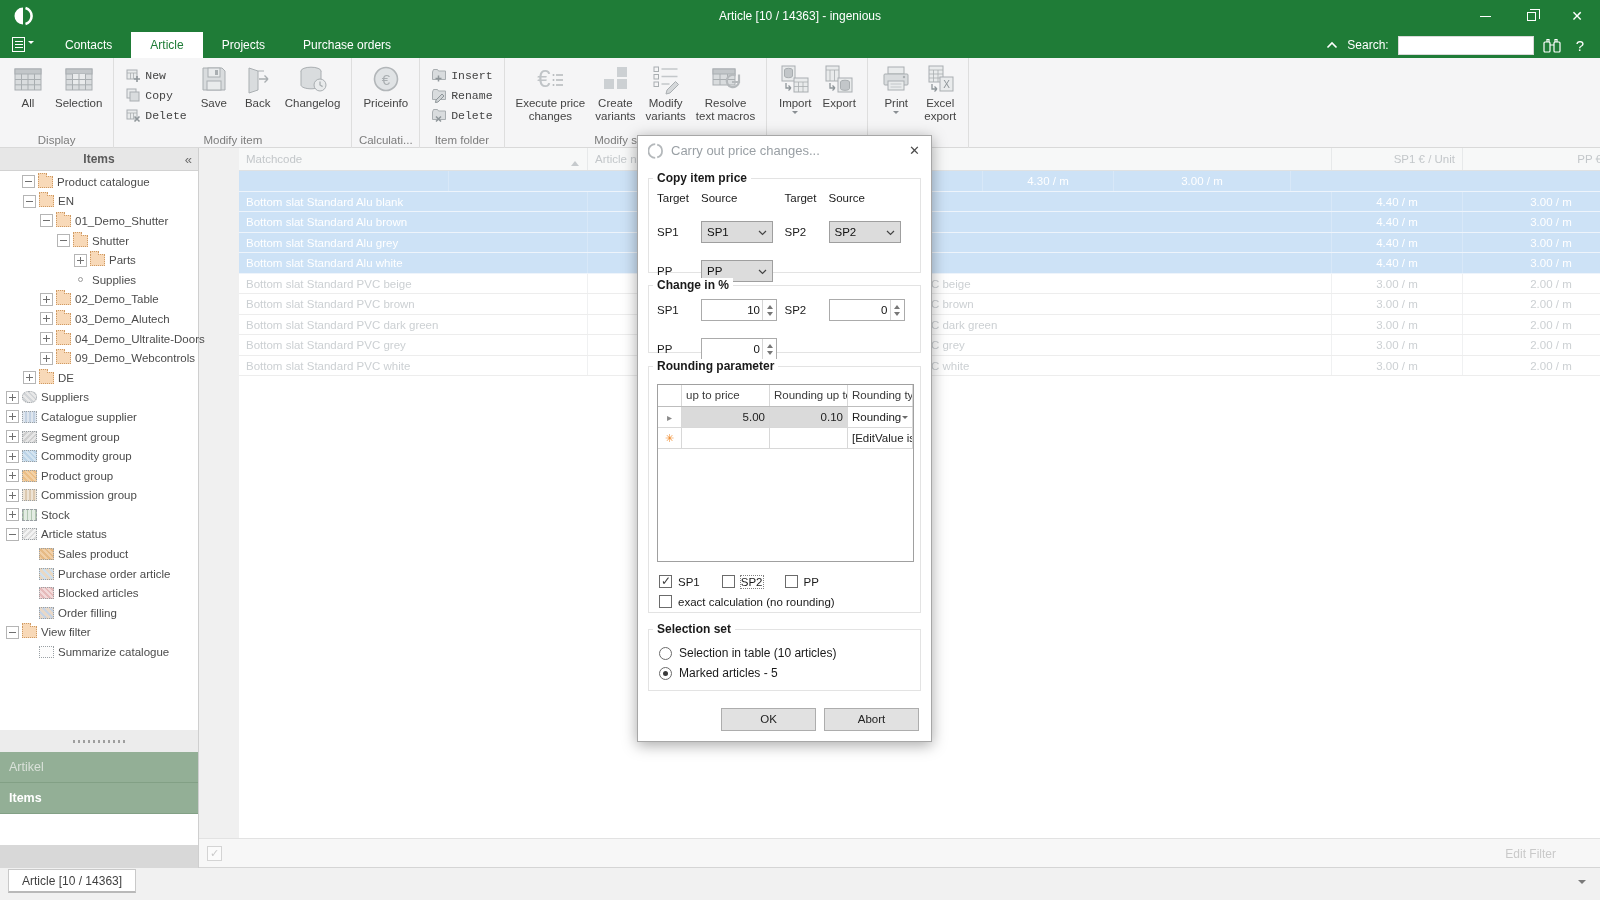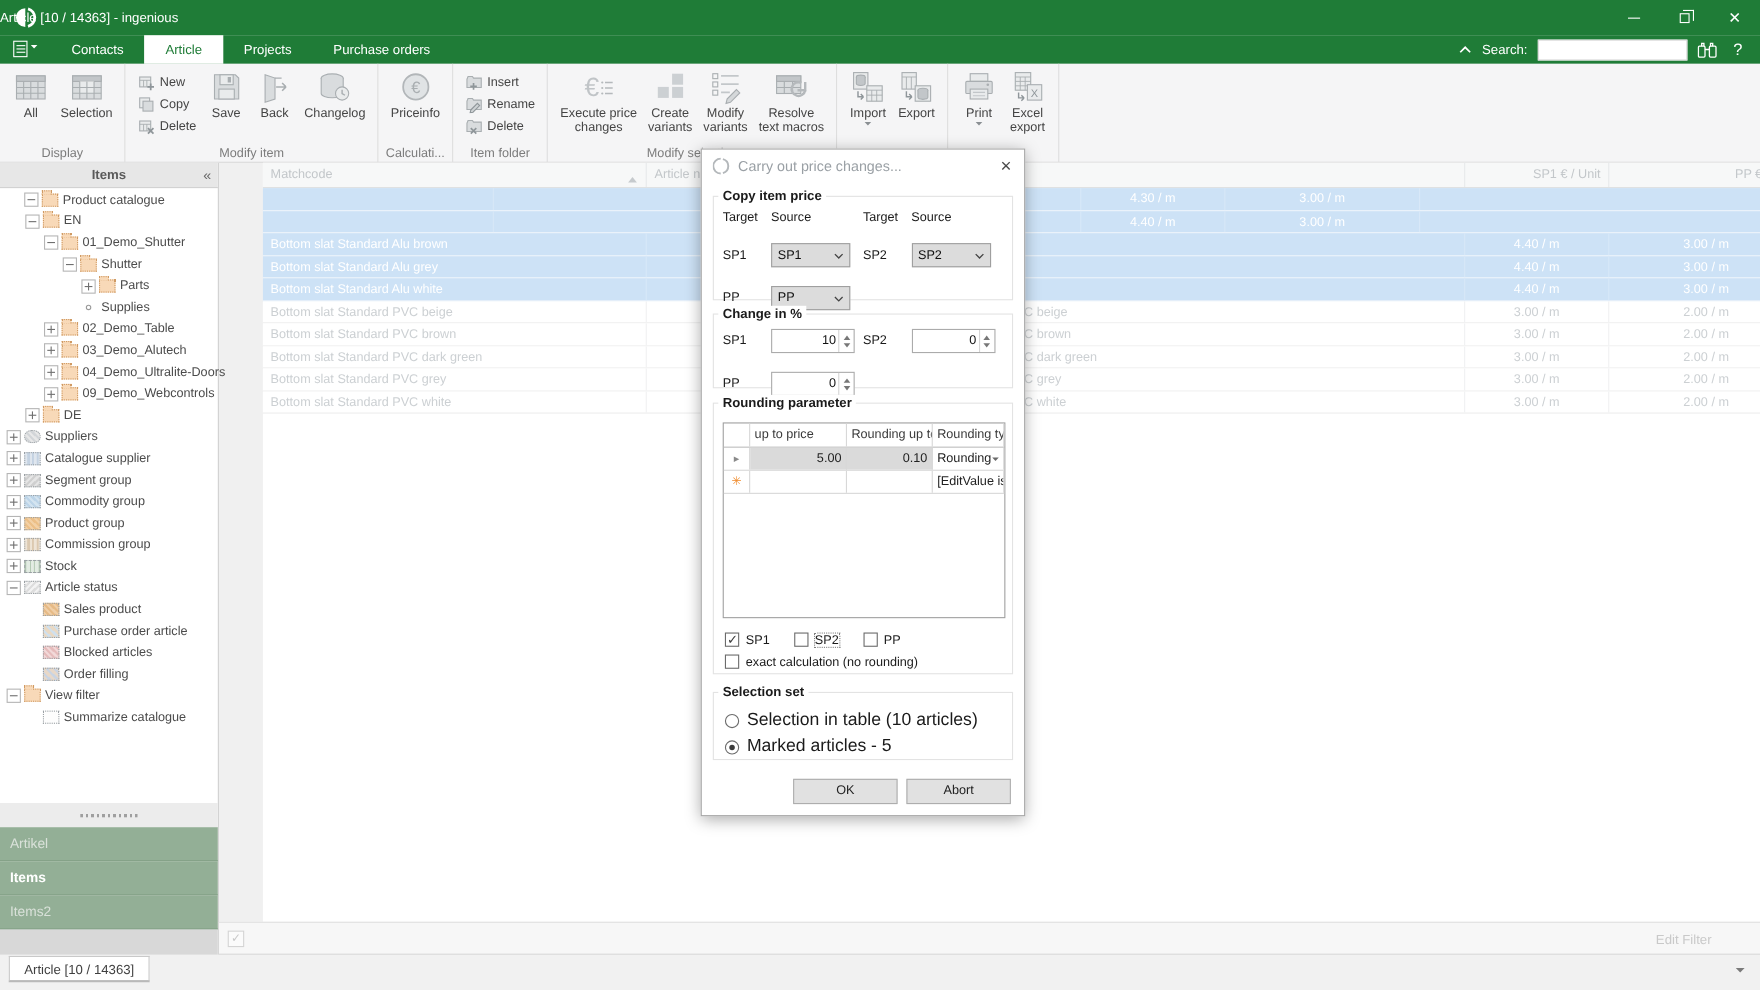--- a/index.html
+++ b/index.html
@@ -3,21 +3,21 @@
 <meta charset="utf-8">
 <style>
   * { box-sizing: border-box; margin: 0; padding: 0; }
   html,body { width:1600px; height:900px; overflow:hidden; background:#f0f0f0;
     font-family:"Liberation Sans", sans-serif; font-size:12px; color:#444; }
 
   
   #titlebar { position:absolute; left:0; top:0; width:1600px; height:32px; background:#1f7c37; }
   #app-logo { position:absolute; left:14px; top:6px; width:20px; height:20px; }
   #win-title { position:absolute; left:0; right:0; top:0; height:32px; line-height:32px;
-    text-align:left; color:#fff; font-size:12px; }
+    text-align:center; color:#fff; font-size:12px; }
   .winbtn { position:absolute; top:0; width:46px; height:32px; display:flex; align-items:center;
     justify-content:center; color:#fff; }
   #btn-min { right:92px; } #btn-max { right:46px; } #btn-close { right:0; }
   #btn-min .bar { width:11px; height:1px; background:#fff; }
   #btn-max .sq { width:9px; height:9px; border:1px solid #fff; position:relative; }
   #btn-max .sq::before { content:""; position:absolute; left:2px; top:-4px; width:9px; height:9px;
     border:1px solid #fff; border-left:none; border-bottom:none; }
   #btn-close { font-size:14px; }
 
   
@@ -41,21 +41,21 @@
   
   #ribbon { position:absolute; left:0; top:58px; width:1600px; height:90px; background:#f5f5f6;
     border-bottom:1px solid #d9d9d9; }
   #ribbon-groups { display:flex; height:90px; }
   .rgroup { position:relative; border-right:1px solid #dedede; padding:3px 6px 18px 6px; }
   .rbtns { display:flex; align-items:flex-start; height:68px; }
   .rlarge { display:flex; flex-direction:column; align-items:center; padding:2px 5px; min-width:44px; }
   .rlarge .ricon { width:32px; height:32px; }
   .rlargelab { margin-top:2px; font-size:11.5px; color:#444; text-align:center; white-space:pre-line; line-height:13px; }
   .rdd { margin-top:1px; border:3.5px solid transparent; border-top-color:#8a8f93; height:0; }
-  .rsmallcol { display:flex; flex-direction:column; justify-content:flex-start; padding-top:4px; }
+  .rsmallcol { display:flex; flex-direction:column; justify-content:flex-start; padding-top:4px;font-family:Liberation Mono, monospace; }
   .rsmall { display:flex; align-items:center; gap:4px; height:20px; padding:0 5px; font-size:11.5px; color:#444; }
   .rsmall .ricon { width:16px; height:16px; }
   .rglabel { position:absolute; left:0; right:0; bottom:2px; text-align:center; font-size:11.5px; color:#7c7c7c; }
   .ricon svg { width:100%; height:100%; display:block; }
 
   
   #sidebar { position:absolute; left:0; top:148px; width:199px; bottom:32px; background:#fff;
     border-right:1px solid #cfcfcf; }
   #sidebar-header { height:23px; background:#e7e7e7; border-bottom:1px solid #d2d2d2; position:relative; }
   #sidebar-title { text-align:center; line-height:23px; font-weight:bold; color:#5a5a5a; font-size:12px; }
@@ -165,21 +165,21 @@
   .rg-cell.marker { text-align:center; padding:0; }
   .rg-type { position:relative; }
   .rg-type .ddm { position:absolute; right:4px; top:9px; border:3.5px solid transparent; border-top-color:#6a6a6a; }
   #round-checks { position:absolute; left:10px; top:208px; display:flex; gap:22px; }
   .chk { display:flex; align-items:center; gap:6px; font-size:11.5px; color:#1a1a1a; }
   .chkbox { width:13px; height:13px; border:1px solid #6b6b6b; background:#fff; position:relative; }
   .chkbox.checked::after { content:"\2713"; position:absolute; left:1px; top:-2px; font-size:12px; color:#3d3d3d; }
   .chk.focused .chklabel { outline:1px dotted #808080; }
   #exact-row { position:absolute; left:10px; top:228px; }
   .radio-rows { padding:16px 0 0 10px; display:flex; flex-direction:column; gap:6px; }
-  .radio { display:flex; align-items:center; gap:7px; font-size:16px; color:#1a1a1a; }
+  .radio { display:flex; align-items:center; gap:7px; font-size:12px; color:#1a1a1a; }
   .rbox { width:13px; height:13px; min-width:13px; border:1px solid #6b6b6b; border-radius:50%;
     background:#fff; position:relative; }
   .rbox.on::after { content:""; position:absolute; left:3px; top:3px; width:5px; height:5px;
     border-radius:50%; background:#3a3a3a; }
   .dlgbtn { position:absolute; top:572px; width:95px; height:23px; background:#e1e1e1;
     border:1px solid #adadad; text-align:center; line-height:21px; font-size:11.5px; color:#222; }
   #btn-ok { left:83px; } #btn-abort { left:186px; }
 </style>
 </head>
 <body>
@@ -619,41 +619,41 @@
         <span class="ticon ti-sum"></span>
         <span class="tlabel">Summarize catalogue</span>
       </div>
     </div>
   <div id="splitter">
       <div class="dots"></div>
     </div>
   <div id="panels">
       <div class="panel">Artikel</div>
       <div class="panel active">Items</div>
-      <div class="panel">Items2</div>
     </div>
   <div id="sidebar-footer"></div>
 </div>
 
 <div id="grid">
   <div id="grid-header">
       <div class="gh" style="width: 349px;"><span>Matchcode</span><span class="sort-asc"></span></div>
       <div class="gh" style="width: 210px;"><span>Article number</span></div>
       <div class="gh" style="width: 534px;"><span></span></div>
       <div class="gh right" style="width: 131px;"><span>SP1 € / Unit</span></div>
       <div class="gh right" style="width: 177px;"><span>PP € / Unit</span></div>
     </div>
   <div id="grid-body">
       <div class="grow selected">
         <div class="gc" style="width: 210px;"></div>
         <div class="gc" style="width: 534px;"></div>
         <div class="gc right" style="width: 131px;">4.30 / m</div>
         <div class="gc right" style="width: 177px;">3.00 / m</div>
       </div>
       <div class="grow selected">
+        <div class="gc" style="width: 349px;">Bottom slat Standard Alu blank</div>
         <div class="gc" style="width: 210px;"></div>
         <div class="gc" style="width: 534px;"></div>
         <div class="gc right" style="width: 131px;">4.40 / m</div>
         <div class="gc right" style="width: 177px;">3.00 / m</div>
       </div>
       <div class="grow selected">
         <div class="gc" style="width: 349px;">Bottom slat Standard Alu brown</div>
         <div class="gc" style="width: 210px;"></div>
         <div class="gc" style="width: 534px;"></div>
         <div class="gc right" style="width: 131px;">4.40 / m</div>

